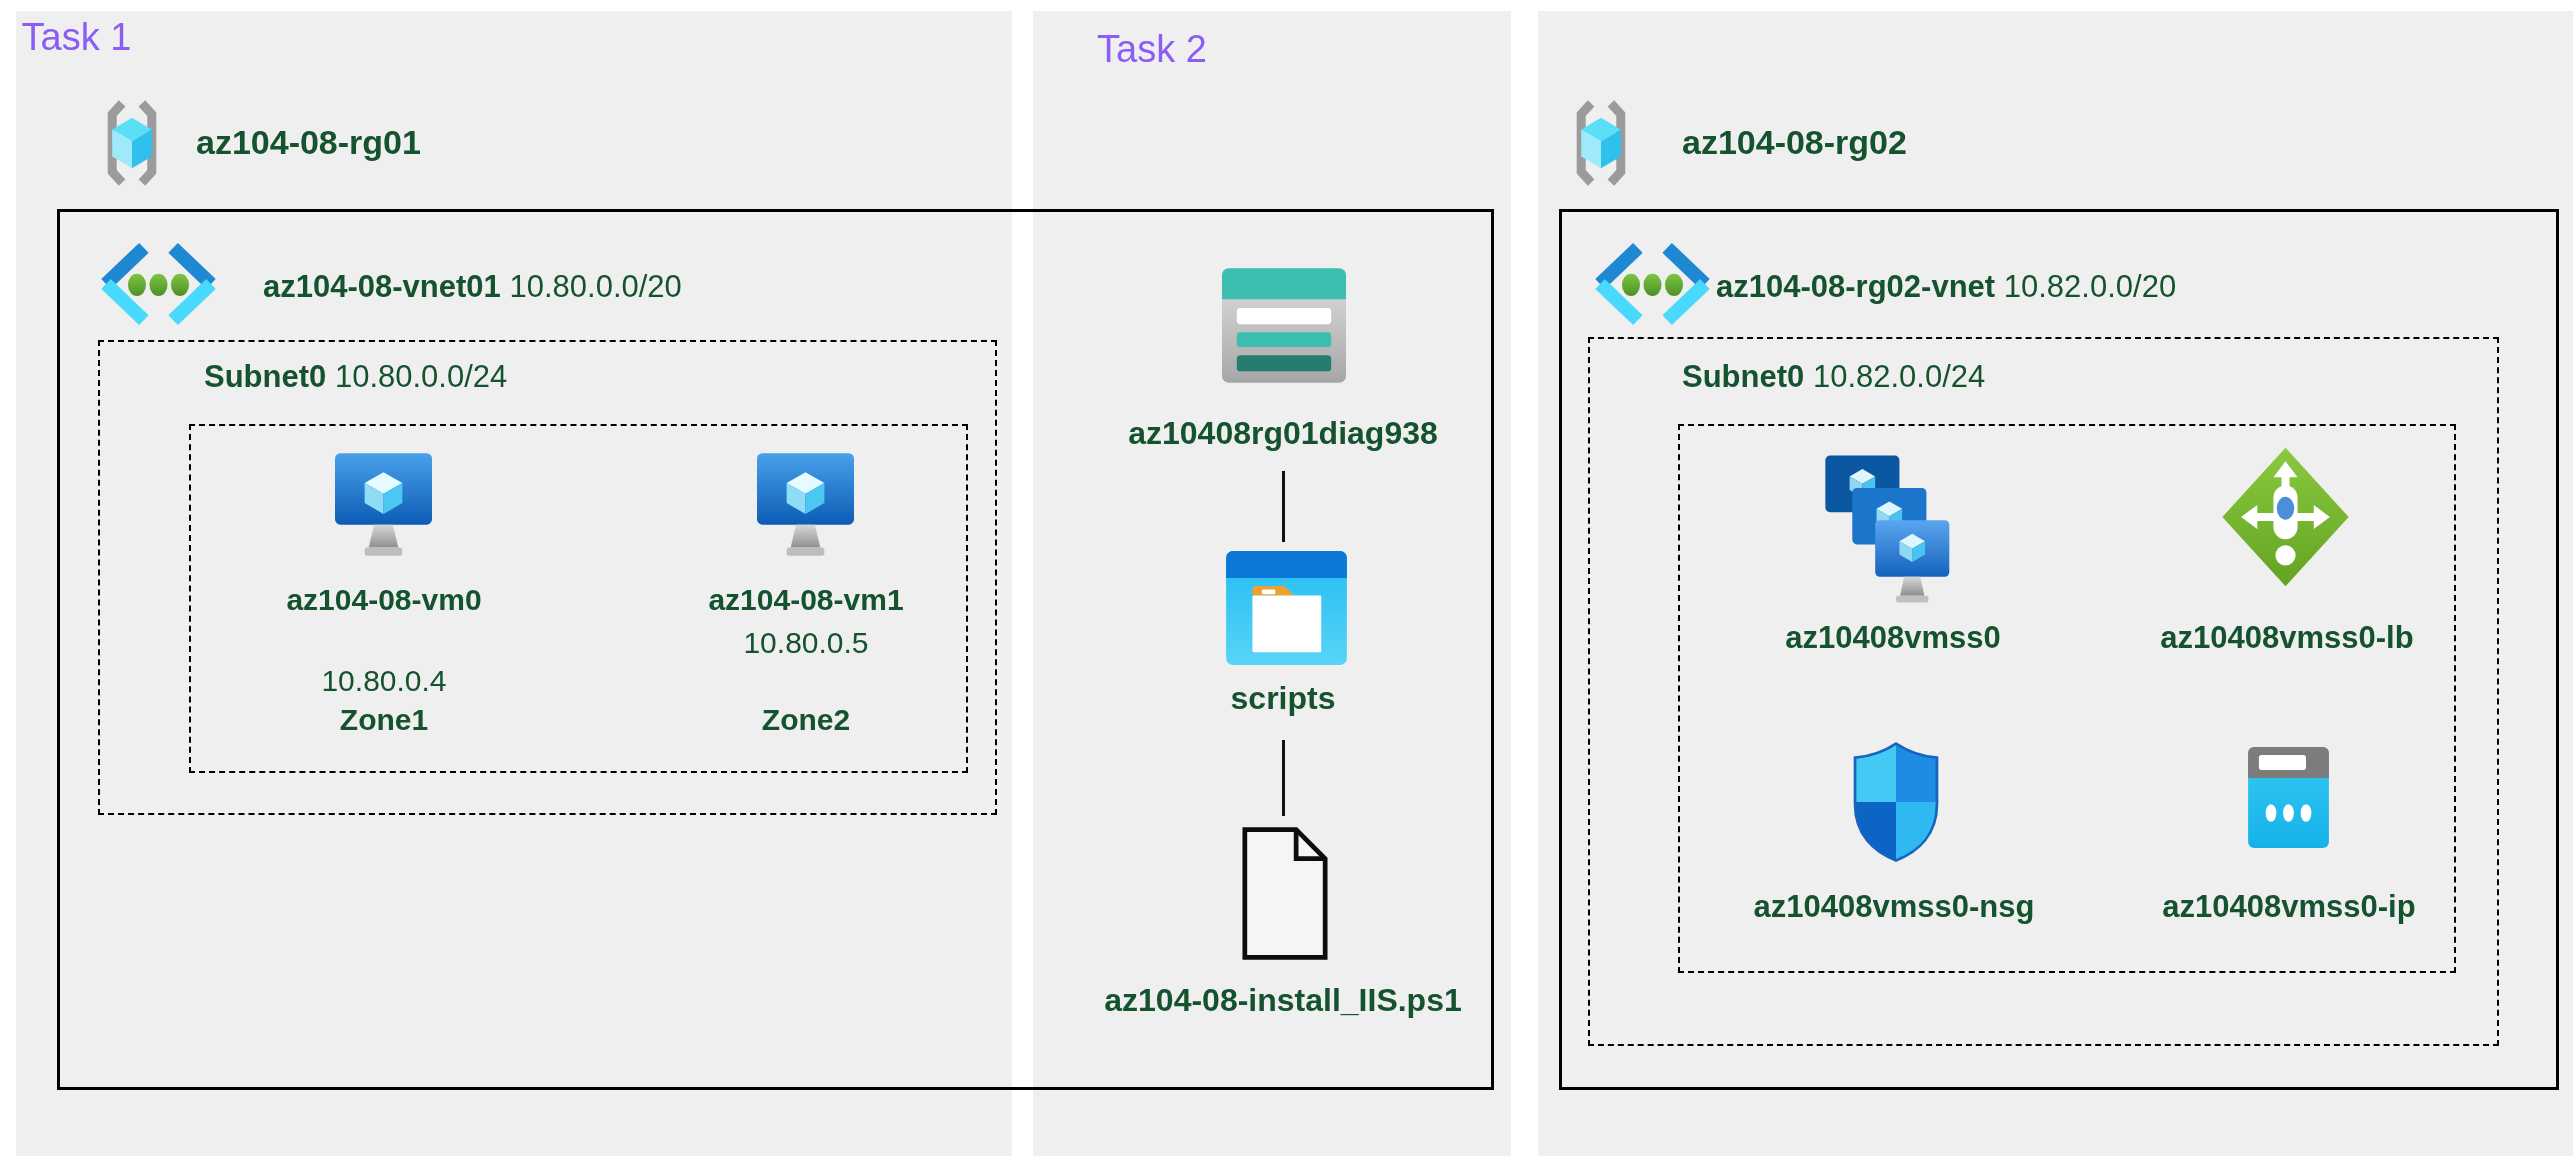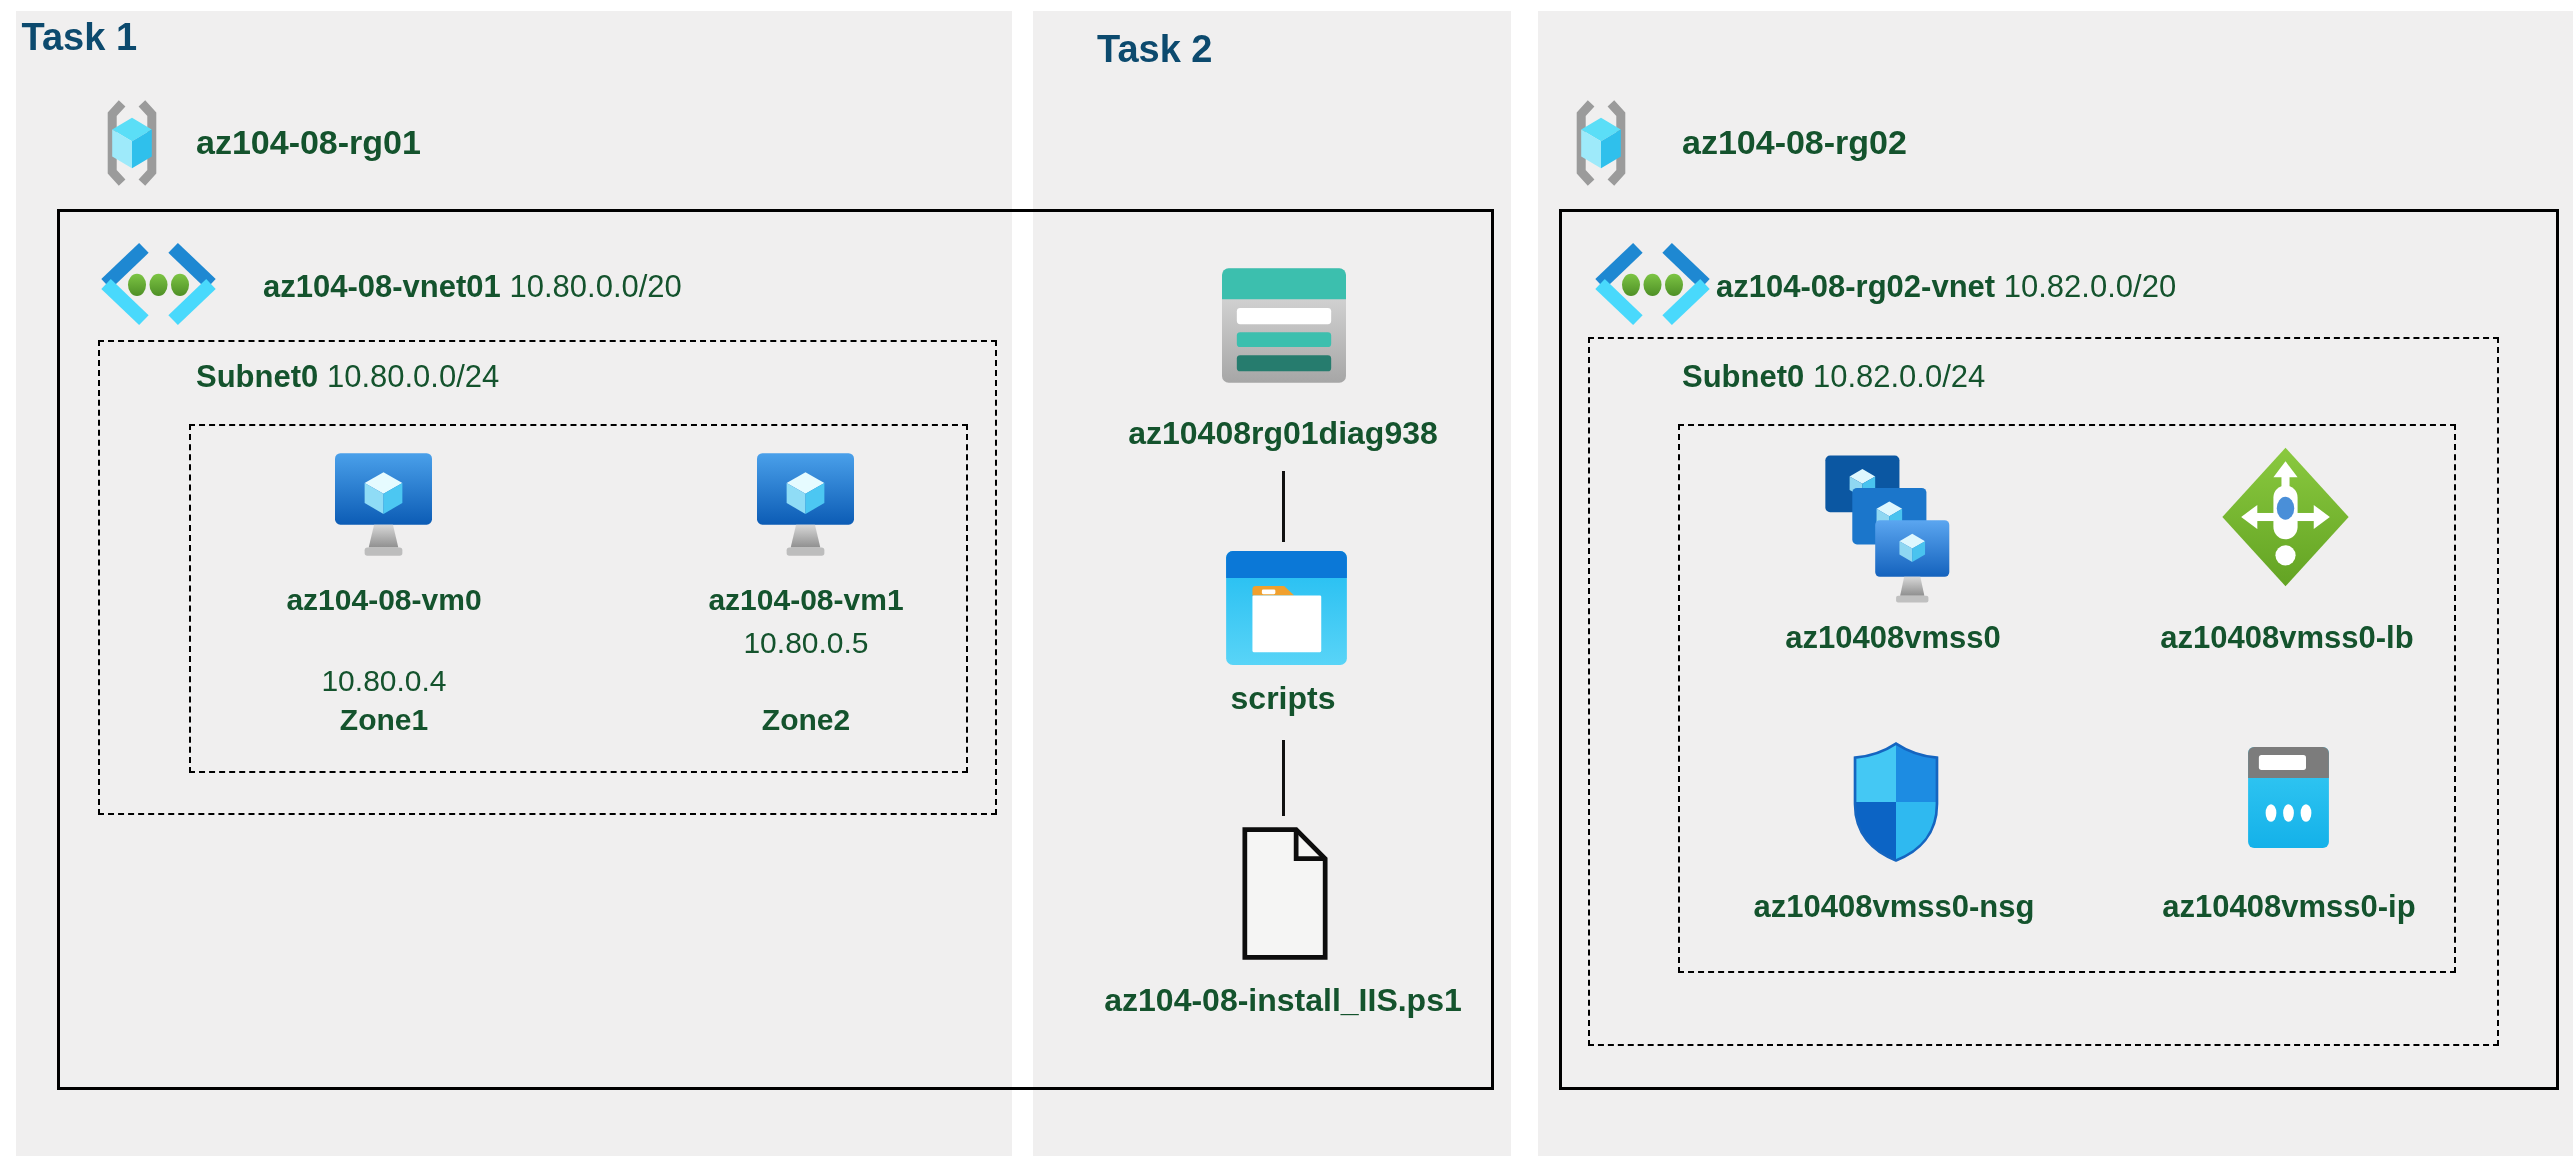--- a/index.html
+++ b/index.html
@@ -1,19 +1,19 @@
 <!DOCTYPE html>
 <html style="font-size:10.8px"><head>
 <meta charset="utf-8">
 <style>
   html,body{margin:0;padding:0;background:#ffffff;}
   body{font-family:"Liberation Sans", sans-serif;}
   #canvas{position:relative;width:2576px;height:1166px;background:#ffffff;overflow:hidden;}
   .panel{position:absolute;top:10.8px;height:1145px;background:#f0efef;}
-  .hdr{position:absolute;font-size:38px;font-weight:700;color:#0c4a6e;white-space:nowrap;line-height:1;}
+  .hdr{position:absolute;font-size:38px;font-weight:400;color:#8b5cf6;white-space:nowrap;line-height:1;}
   .box{position:absolute;border:3.4px solid #000;box-sizing:border-box;}
   .dash{position:absolute;border:2.7px dashed #000;box-sizing:border-box;}
   .lbl{position:absolute;font-weight:700;color:#14532d;white-space:nowrap;line-height:1;}
   .reg{font-weight:400;}
   .ctr{transform:translateX(-50%);text-align:center;}
   .f50{font-size:34px;} .f48{font-size:32px;} .f46{font-size:31px;} .f44{font-size:30px;}
   .vline{position:absolute;width:2.7px;background:#111;}
   .ico{position:absolute;}
 </style>
 </head>
@@ -55,21 +55,21 @@
     <ellipse cx="50" cy="51" rx="10.5" ry="13" fill="url(#gGreen)"></ellipse>
     <ellipse cx="75" cy="51" rx="10.5" ry="13" fill="url(#gGreen)"></ellipse>
     <ellipse cx="100" cy="51" rx="10.5" ry="13" fill="url(#gGreen)"></ellipse>
   </svg>
   <div class="lbl f46" style="left:263px;top:271px;">
     <span>az104-08-vnet01</span>
     <span class="reg">10.80.0.0/20</span>
   </div>
 
   <div class="dash" style="left:98px;top:340px;width:899px;height:475px;"></div>
-  <div class="lbl f46" style="left:196px;top:361px;">
+  <div class="lbl f46" style="left:204px;top:361px;">
     <span>Subnet0</span>
     <span class="reg">10.80.0.0/24</span>
   </div>
 
   <div class="dash" style="left:189px;top:424px;width:779px;height:349px;"></div>
 
   <svg class="ico" style="left:335px;top:453px;" width="97" height="111" viewBox="0 0 144 164">
     <defs>
       <linearGradient id="gVm" x1="0" y1="0" x2="0" y2="1">
         <stop offset="0" stop-color="#4aa0ea"></stop>

